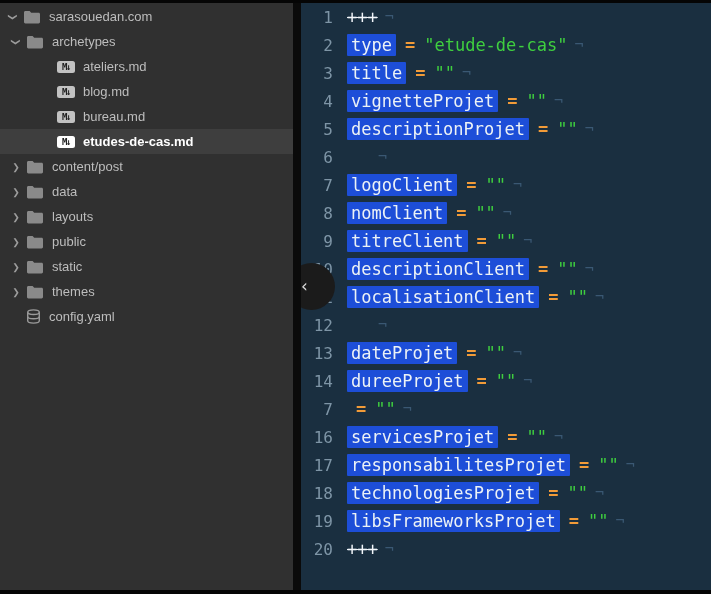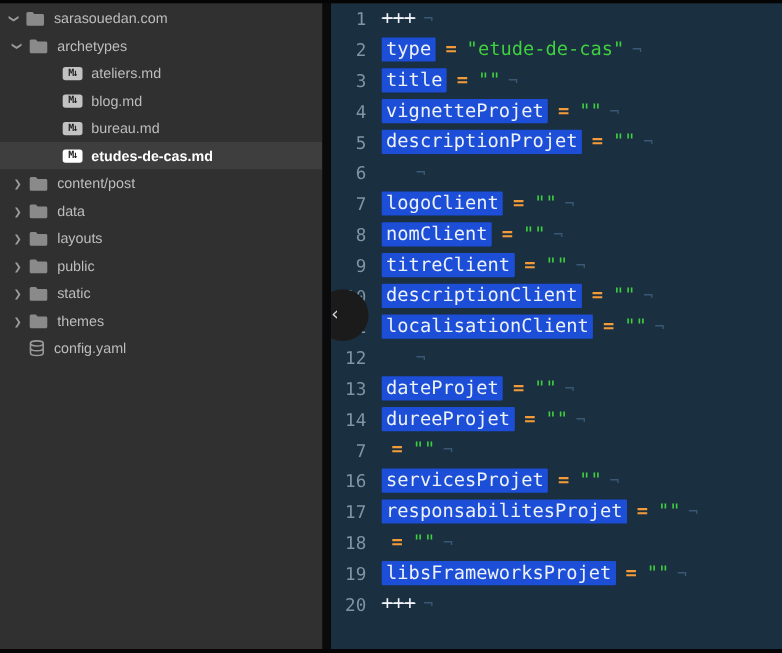--- a/index.html
+++ b/index.html
@@ -289,21 +289,21 @@
         <div class="code-line" data-kind="kv">
     <span class="ln">16</span>
     <span class="code"><span class="key">servicesProjet</span><span class="op">=</span><span class="str">""</span><span class="eol">¬</span></span>
   </div>
         <div class="code-line" data-kind="kv">
     <span class="ln">17</span>
     <span class="code"><span class="key">responsabilitesProjet</span><span class="op">=</span><span class="str">""</span><span class="eol">¬</span></span>
   </div>
         <div class="code-line" data-kind="kv">
     <span class="ln">18</span>
-    <span class="code"><span class="op">=</span><span class="str">""</span><span class="eol">¬</span></span>
+    <span class="code"><span class="key">technologiesProjet</span><span class="op">=</span><span class="str">""</span><span class="eol">¬</span></span>
   </div>
         <div class="code-line" data-kind="kv">
     <span class="ln">19</span>
     <span class="code"><span class="key">libsFrameworksProjet</span><span class="op">=</span><span class="str">""</span><span class="eol">¬</span></span>
   </div>
         <div class="code-line" data-kind="delim">
     <span class="ln">20</span>
     <span class="code"><span class="delim">+++</span><span class="eol">¬</span></span>
   </div>
       </div>

